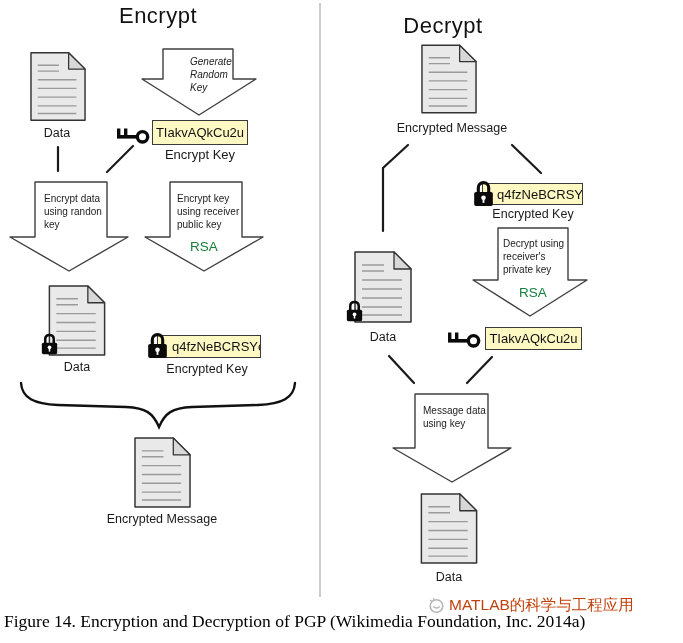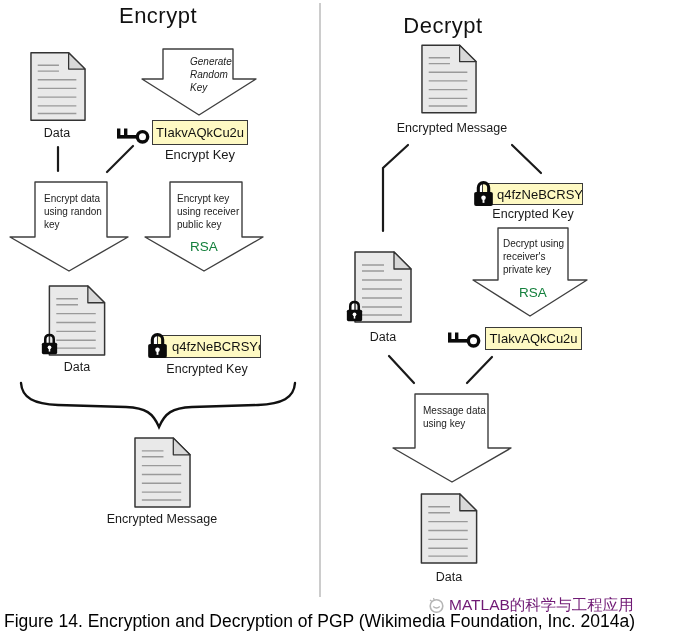--- a/index.html
+++ b/index.html
@@ -8,21 +8,21 @@
   .abs{position:absolute;}
   .overlay{position:absolute;left:0;top:0;}
   .title{font-size:22px;color:#111;text-align:center;letter-spacing:.5px;}
   .lbl{font-size:12.5px;color:#1a1a1a;text-align:center;}
   .atext{font-size:10px;line-height:1.32;color:#222;white-space:pre-line;text-align:left;}
   .rsa{font-size:13.5px;color:#15803d;text-align:center;}
   .keybox{box-sizing:border-box;background:#fef9c3;border:1.6px solid #3a3a3a;
           color:#111;font-size:13px;display:flex;align-items:center;justify-content:center;}
   .keybox.clip{justify-content:flex-start;padding-left:14px;overflow:hidden;white-space:nowrap;}
   .caption{font-size:17.5px;color:#000;white-space:nowrap;}
-  .watermark{display:flex;align-items:center;gap:4px;color:#701a75;font-size:15.5px;white-space:nowrap;}
+  .watermark{display:flex;align-items:center;gap:4px;color:#c2410c;font-size:15.5px;white-space:nowrap;}
   svg{display:block;}
   .docbody{fill:#e9e9e9;stroke:#333;stroke-width:1.5;stroke-linejoin:round;}
   .docfold{fill:#d8d8d8;stroke:#333;stroke-width:1.3;stroke-linejoin:round;}
   .dl{stroke:#9a9a9a;stroke-width:1.4;fill:none;}
   .arrow{fill:#ffffff;stroke:#3f3f3f;stroke-width:1.4;stroke-linejoin:round;}
   .conn{stroke:#1a1a1a;stroke-width:2.2;fill:none;stroke-linecap:round;}
   .brace{stroke:#111;stroke-width:2.4;fill:none;stroke-linecap:round;}
   .divider{stroke:#999;stroke-width:1;}
 </style>
 </head>
@@ -191,15 +191,15 @@
     <span>
       <svg width="17" height="17" viewBox="0 0 17 17">
         <circle cx="8.5" cy="9" r="6.3" fill="none" stroke="#b5b5b5" stroke-width="1.6"></circle>
         <path d="M5.2 9.5 Q8.5 12.5 11.8 9.5" fill="none" stroke="#b5b5b5" stroke-width="1.4"></path>
         <path d="M2 3 L4 4.5 M5.5 1 L6.3 3.2" fill="none" stroke="#b5b5b5" stroke-width="1.2"></path>
       </svg>
     </span>
     <span>MATLAB的科学与工程应用</span>
   </div>
 
-  <div class="abs caption" style="left:4px;top:611px;">Figure 14. Encryption and Decryption of PGP (Wikimedia Foundation, Inc. 2014a)</div>
+  <div class="abs caption" style="left:4px;top:611px;font-family:Liberation Serif, serif;">Figure 14. Encryption and Decryption of PGP (Wikimedia Foundation, Inc. 2014a)</div>
 
 </div>
 
 </body></html>

